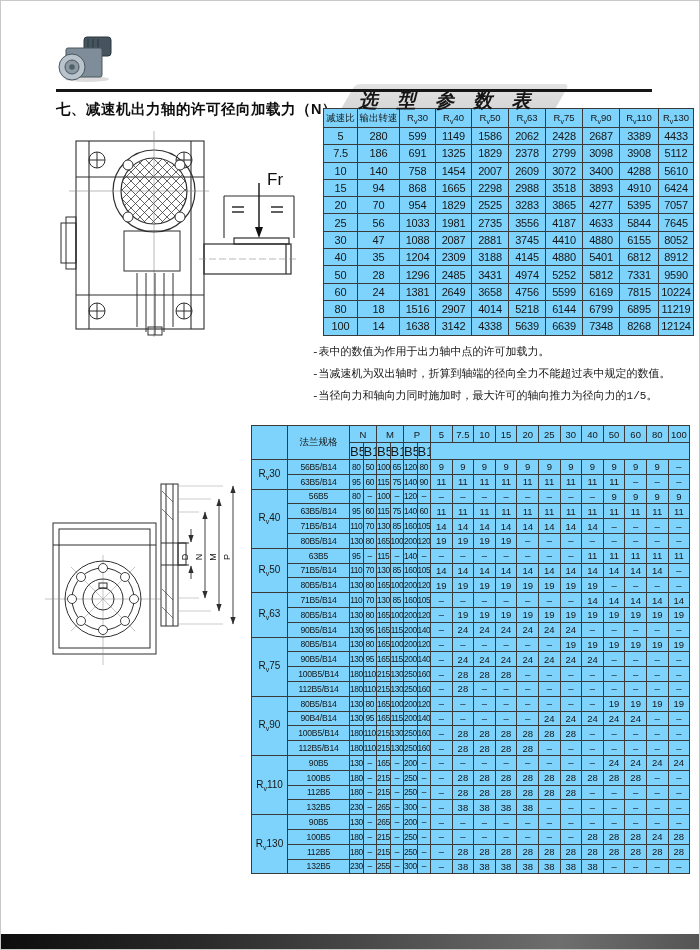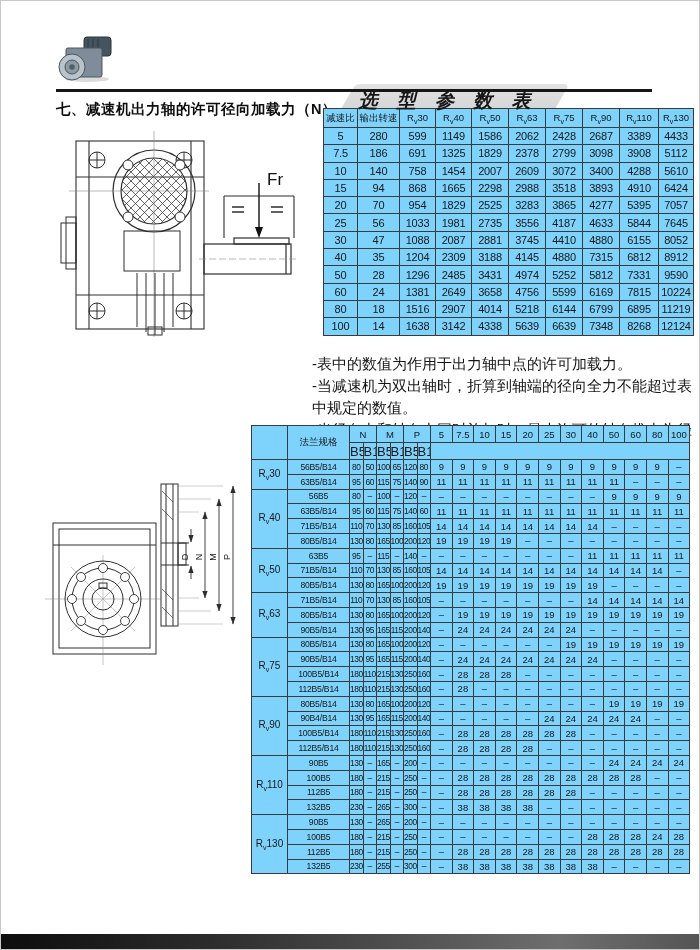--- a/index.html
+++ b/index.html
@@ -32,21 +32,21 @@
 
   #table2 { position:absolute; left:250px; top:424px; width:438px; }
   #table2 th { font-size:9.5px; height:17px; }
   #table2 th.sub { font-size:13px; }
   #table2 td { height:14.8px; font-size:10px; }
   #table2 td.model { font-size:10px; }
   #table2 td.flange { font-size:8.6px; letter-spacing:-0.2px; }
   #table2 td.dim { font-size:8.4px; letter-spacing:-0.4px; }
   #table2 td.ratio { font-size:9.5px; }
 
-  .notes { position:absolute; left:311px; top:352px; width:382px; font-size:15px; line-height:22px; color:#161616; }
+  .notes { position:absolute; left:311px; top:340px; width:382px; font-size:11px; line-height:22px; color:#161616;font-family:Liberation Mono, monospace; }
 
   .drawing { position:absolute; }
   #drawing1 { left:58px; top:126px; }
   #drawing2 { left:42px; top:468px; }
 
   .footer-band { position:absolute; left:0; right:0; bottom:0; height:15px;
                  background:linear-gradient(90deg,#0d0d0d 0%,#2c2c2c 30%,#6e6e6e 80%,#555 100%); }
 </style>
 </head>
 <body>
@@ -253,21 +253,21 @@
           <td>8052</td>
         </tr>
         <tr>
           <td>40</td>
           <td>35</td>
           <td>1204</td>
           <td>2309</td>
           <td>3188</td>
           <td>4145</td>
           <td>4880</td>
-          <td>7315</td>
+          <td>5401</td>
           <td>6812</td>
           <td>8912</td>
         </tr>
         <tr>
           <td>50</td>
           <td>28</td>
           <td>1296</td>
           <td>2485</td>
           <td>3431</td>
           <td>4974</td>

